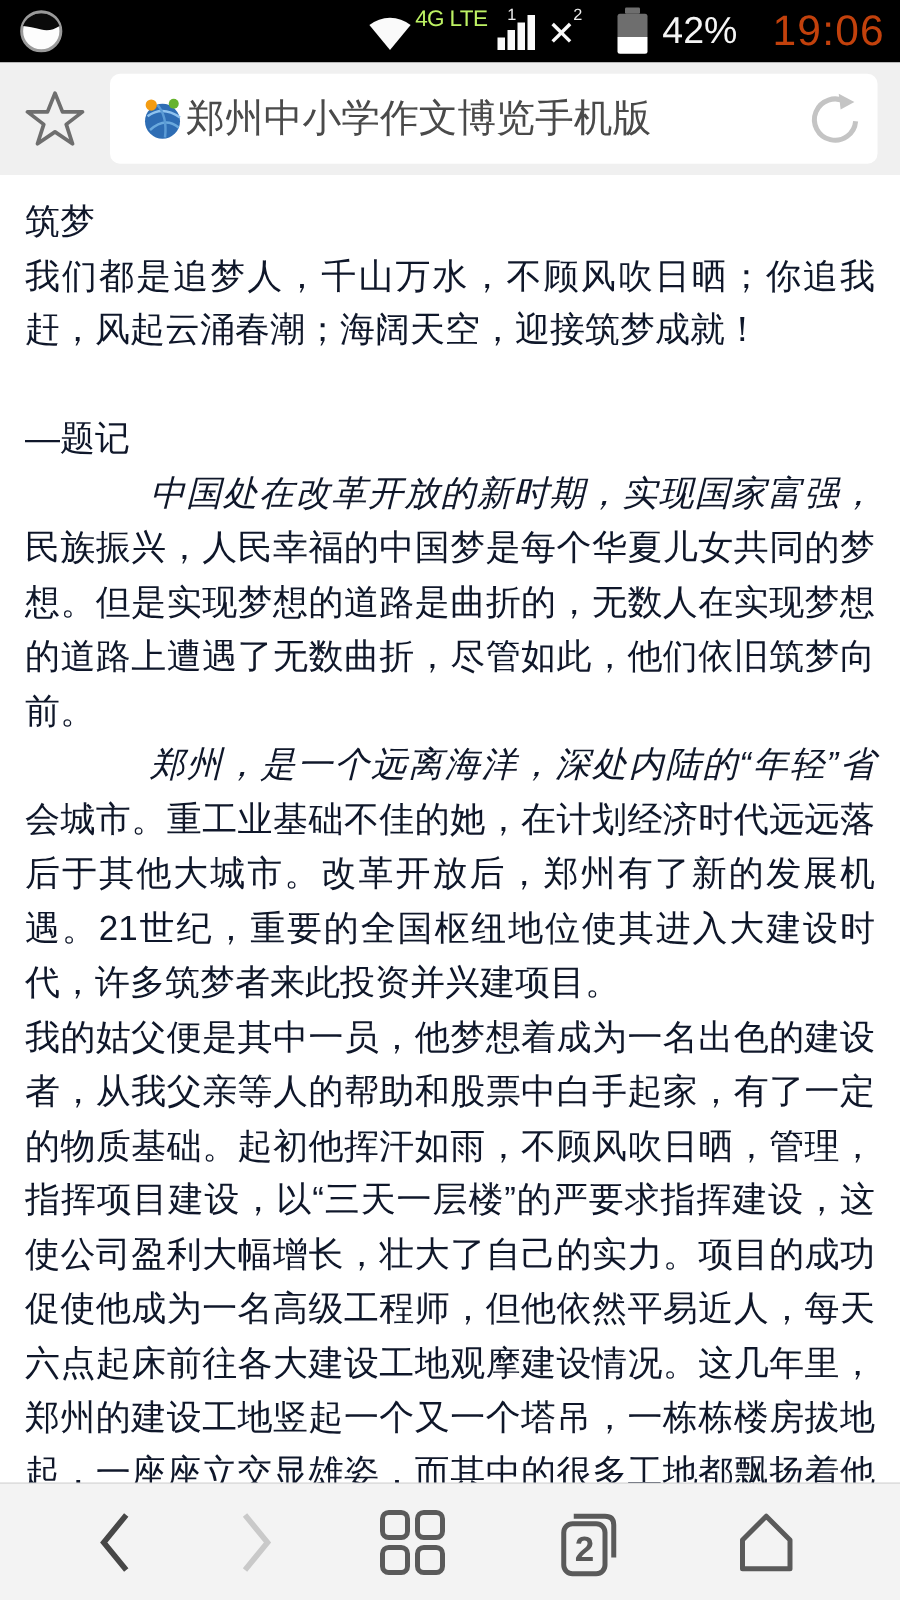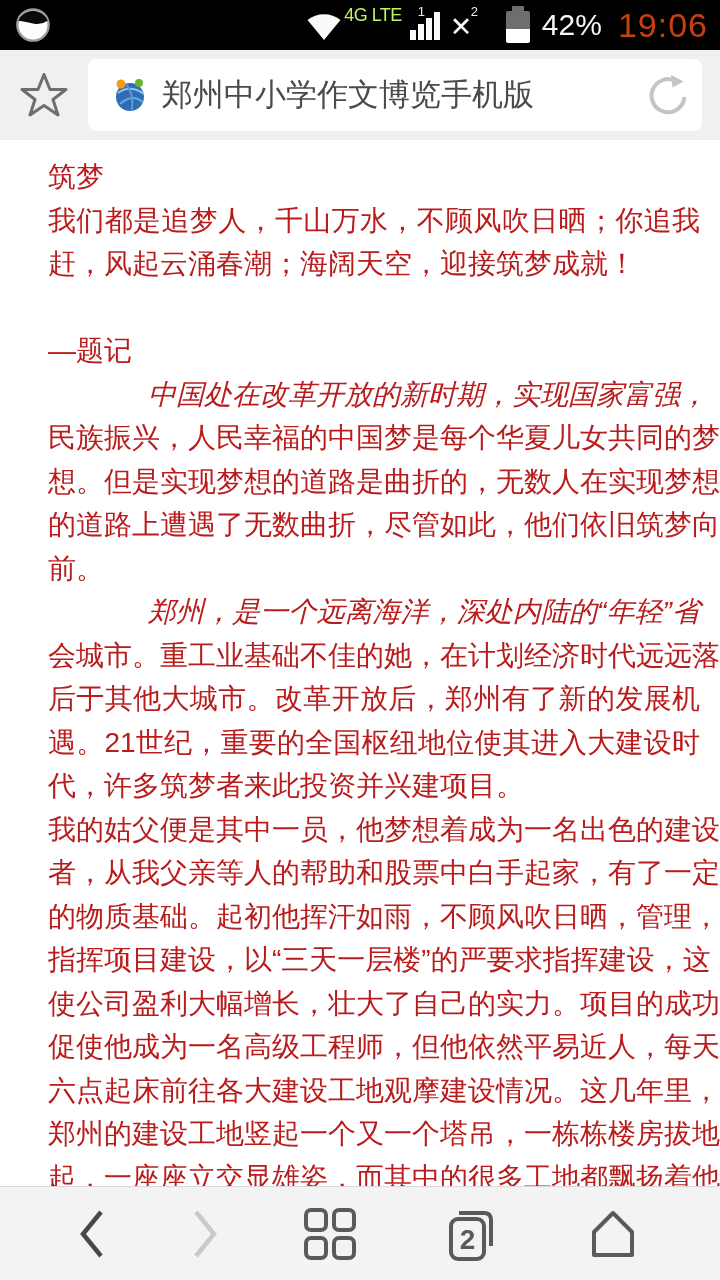--- a/index.html
+++ b/index.html
@@ -17,35 +17,35 @@
   .sig .bar { width:6px; background:#fafafa; margin-right:2px; }
   .sig .b1{height:10px}.sig .b2{height:16px}.sig .b3{height:22px}.sig .b4{height:28px}
   .sig .sim-num { position:absolute; top:-1px; left:10px; font-size:13px; color:#eee; }
   .sim2 { position:relative; width:34px; height:40px; margin-right:18px; }
   .sim2 .x-glyph { position:absolute; left:2px; bottom:2px; font-size:27px; font-weight:bold; color:#fafafa; }
   .sim2 .sim-num { position:absolute; top:-1px; right:4px; font-size:13px; color:#eee; }
   .battery { position:relative; width:24px; height:32px; margin:4px 12px 0 6px;
     background:linear-gradient(180deg,#6e6e6e 0 57%,#ffffff 57% 100%); border-radius:2px; }
   .battery::before { content:""; position:absolute; top:-5px; left:6px; width:12px; height:5px;
     background:#6e6e6e; border-radius:1px; }
-  .batt-pct { font-size:30px; color:#f5f5f5; margin-right:16px; }
+  .batt-pct { font-size:30px; color:#f5f5f5; margin-right:28px; }
   .clock { font-size:34px; color:#c2410c; letter-spacing:1px; }
 
   
   .addr-row { height:90px; background:#f0f0f0; display:flex; align-items:center; }
   .star-btn { width:88px; display:flex; justify-content:center; align-items:center;
     background:none; border:none; }
   .addr-field { width:614px; height:72px; background:#fff; border-radius:8px;
     display:flex; align-items:center; padding:0 12px 0 24px; }
-  .page-title { flex:1; font-size:31px; color:#4a4a4a; margin-left:14px; white-space:nowrap;
+  .page-title { flex:1; font-size:31px; color:#4a4a4a; margin-left:1px; white-space:nowrap;
     overflow:hidden; }
   .refresh-btn { background:none; border:none; display:flex; }
 
   
-  .content { height:1046px; padding:15px 20px 0 20px; overflow:hidden; color:#b91c1c;margin-left:28px; }
+  .content { height:1046px; padding:15px 20px 0 20px; overflow:hidden; color:#0f172a; }
   .tline { font-size:28px; height:43.5px; line-height:43.5px; white-space:nowrap;
     text-align:justify; text-align-last:justify; }
   .tline.end { text-align-last:left; }
   .tline.indent { text-indent:100px;font-style:italic; }
 
   
   .bottom-nav { height:94px; background:#f3f3f3; border-top:1px solid #d8d8d8;
     display:flex; align-items:center; justify-content:space-between; padding:0 78px; }
   .nav-btn { background:none; border:none; display:flex; align-items:center; justify-content:center; }
 </style>

